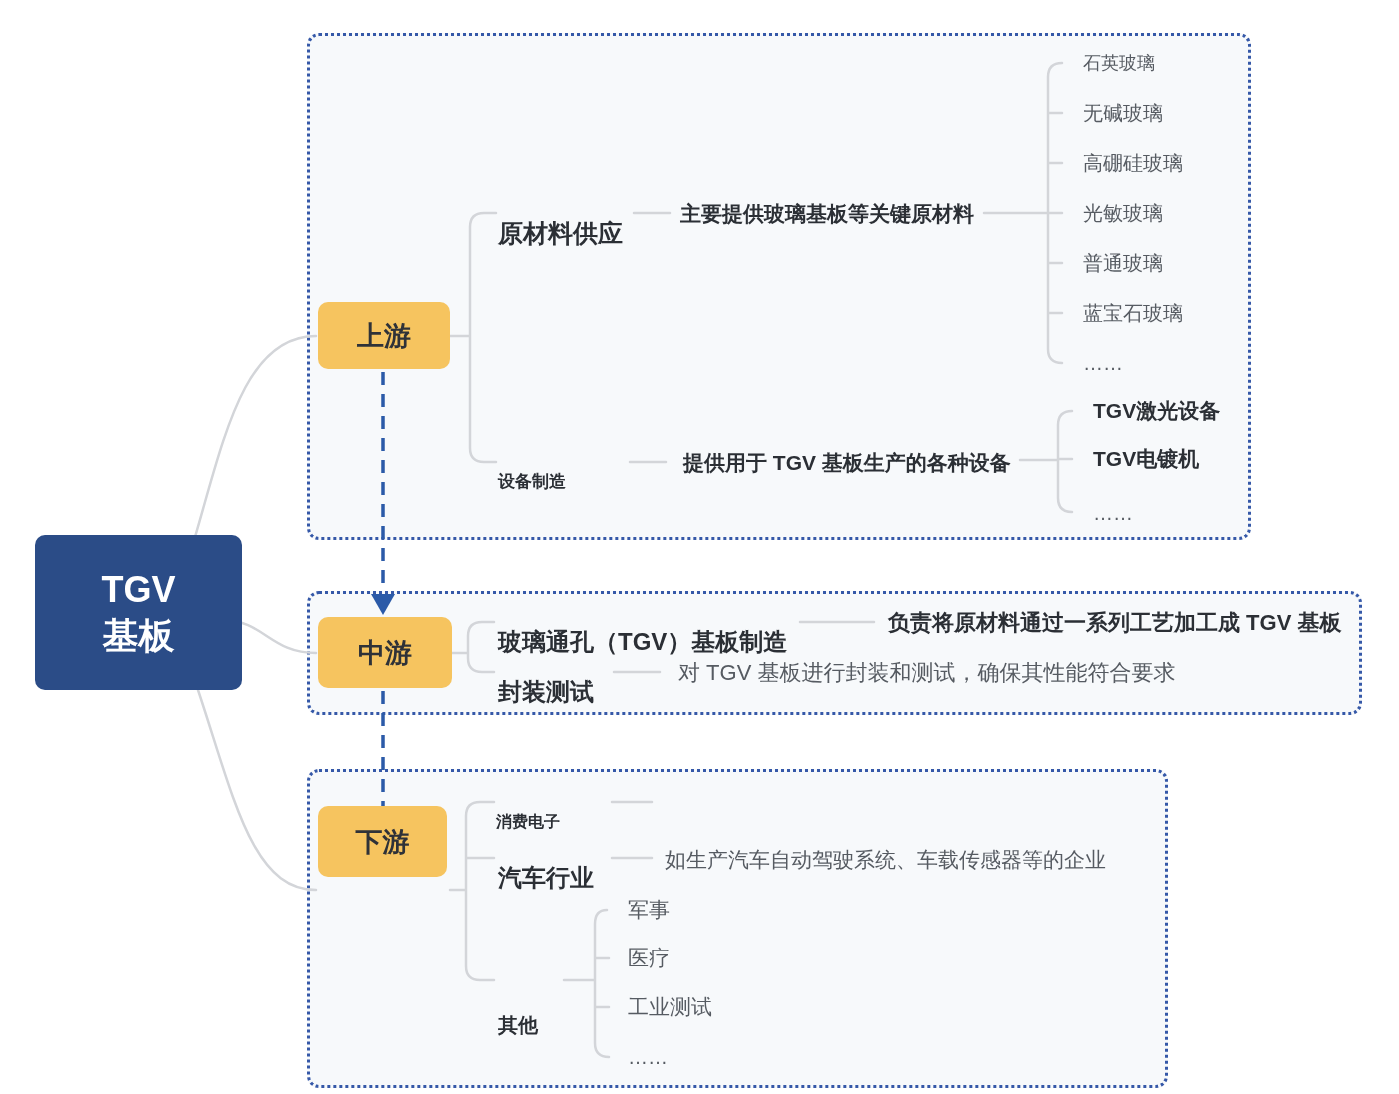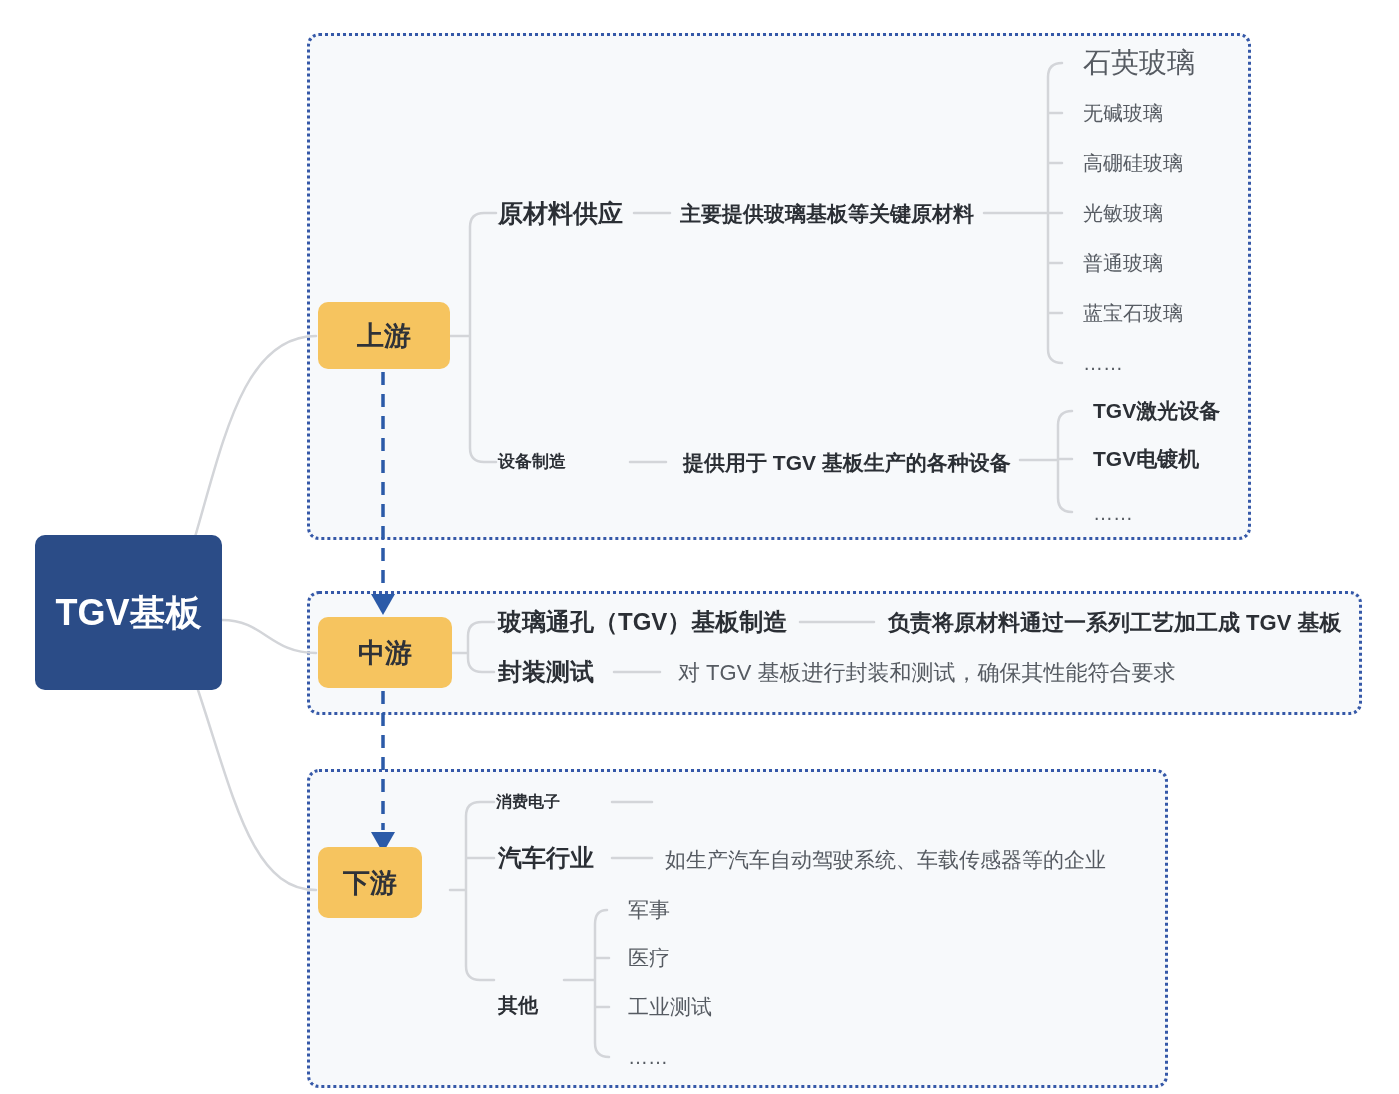--- a/index.html
+++ b/index.html
@@ -20,29 +20,29 @@
   .groupbox{
     position:absolute;border:3px dotted var(--container-border);
     background:var(--container-bg);border-radius:12px;box-sizing:border-box;z-index:1;
   }
   .wires{position:absolute;left:0;top:0;z-index:2;}
   .wire{stroke:var(--connector);stroke-width:2.5;fill:none;stroke-linecap:round;}
   .flow-line{stroke:var(--arrow);stroke-width:3.5;fill:none;stroke-dasharray:13 9;}
   .flow-head{fill:var(--arrow);stroke:none;}
   .node,.txt{position:absolute;z-index:3;white-space:nowrap;}
   .root-node{
-    left:35px;top:535px;width:187px;height:155px;background:var(--root-bg);
-    border-radius:10px;display:flex;align-items:center;justify-content:center;
+    left:35px;top:535px;width:207px;height:155px;background:var(--root-bg);
+    border-radius:10px;display:flex;flex-direction:column;align-items:center;justify-content:center;
     color:#fff;font-weight:bold;font-size:36px;line-height:46px;text-align:center;
   }
   .branch-node{
     background:var(--branch-bg);border-radius:10px;display:flex;align-items:center;justify-content:center;
     color:#2f3238;font-weight:bold;font-size:27px;
   }
-  .lbl{font-weight:bold;color:var(--text-dark);}
+  .lbl{font-weight:bold;color:var(--text-dark);margin-top:20px;}
   .desc-b{font-weight:bold;color:var(--text-dark);}
   .desc-r{font-weight:normal;color:var(--text-gray);}
   .leaf{font-weight:normal;color:var(--text-gray);}
   .leaf-b{font-weight:bold;color:var(--text-dark);}
   .h30{height:30px;line-height:30px;}
 </style>
 </head>
 <body>
 
 <div class="stage">
@@ -86,28 +86,28 @@
     <span>TGV</span>
     <span>基板</span>
   </div>
 
   <div class="node branch-node" style="left:318px;top:302px;width:132px;height:67px;">
     <span>上游</span>
   </div>
   <div class="node branch-node" style="left:318px;top:617px;width:134px;height:71px;">
     <span>中游</span>
   </div>
-  <div class="node branch-node" style="left:318px;top:847px;width:104px;height:71px;">
+  <div class="node branch-node" style="left:318px;top:806px;width:129px;height:71px;">
     <span>下游</span>
   </div>
 
   <div class="txt lbl h30" style="left:498px;top:198px;font-size:25px;">原材料供应</div>
   <div class="txt desc-b h30" style="left:680px;top:199px;font-size:21px;">主要提供玻璃基板等关键原材料</div>
 
-  <div class="txt leaf h30" style="left:1083px;top:48px;font-size:28px;">石英玻璃</div>
+  <div class="txt leaf h30" style="left:1083px;top:48px;font-size:18px;">石英玻璃</div>
   <div class="txt leaf h30" style="left:1083px;top:98px;font-size:20px;">无碱玻璃</div>
   <div class="txt leaf h30" style="left:1083px;top:148px;font-size:20px;">高硼硅玻璃</div>
   <div class="txt leaf h30" style="left:1083px;top:198px;font-size:20px;">光敏玻璃</div>
   <div class="txt leaf h30" style="left:1083px;top:248px;font-size:20px;">普通玻璃</div>
   <div class="txt leaf h30" style="left:1083px;top:298px;font-size:20px;">蓝宝石玻璃</div>
   <div class="txt leaf h30" style="left:1083px;top:348px;font-size:20px;">……</div>
 
   <div class="txt lbl h30" style="left:498px;top:447px;font-size:17px;">设备制造</div>
   <div class="txt desc-b h30" style="left:683px;top:448px;font-size:21px;">提供用于 TGV 基板生产的各种设备</div>
 

